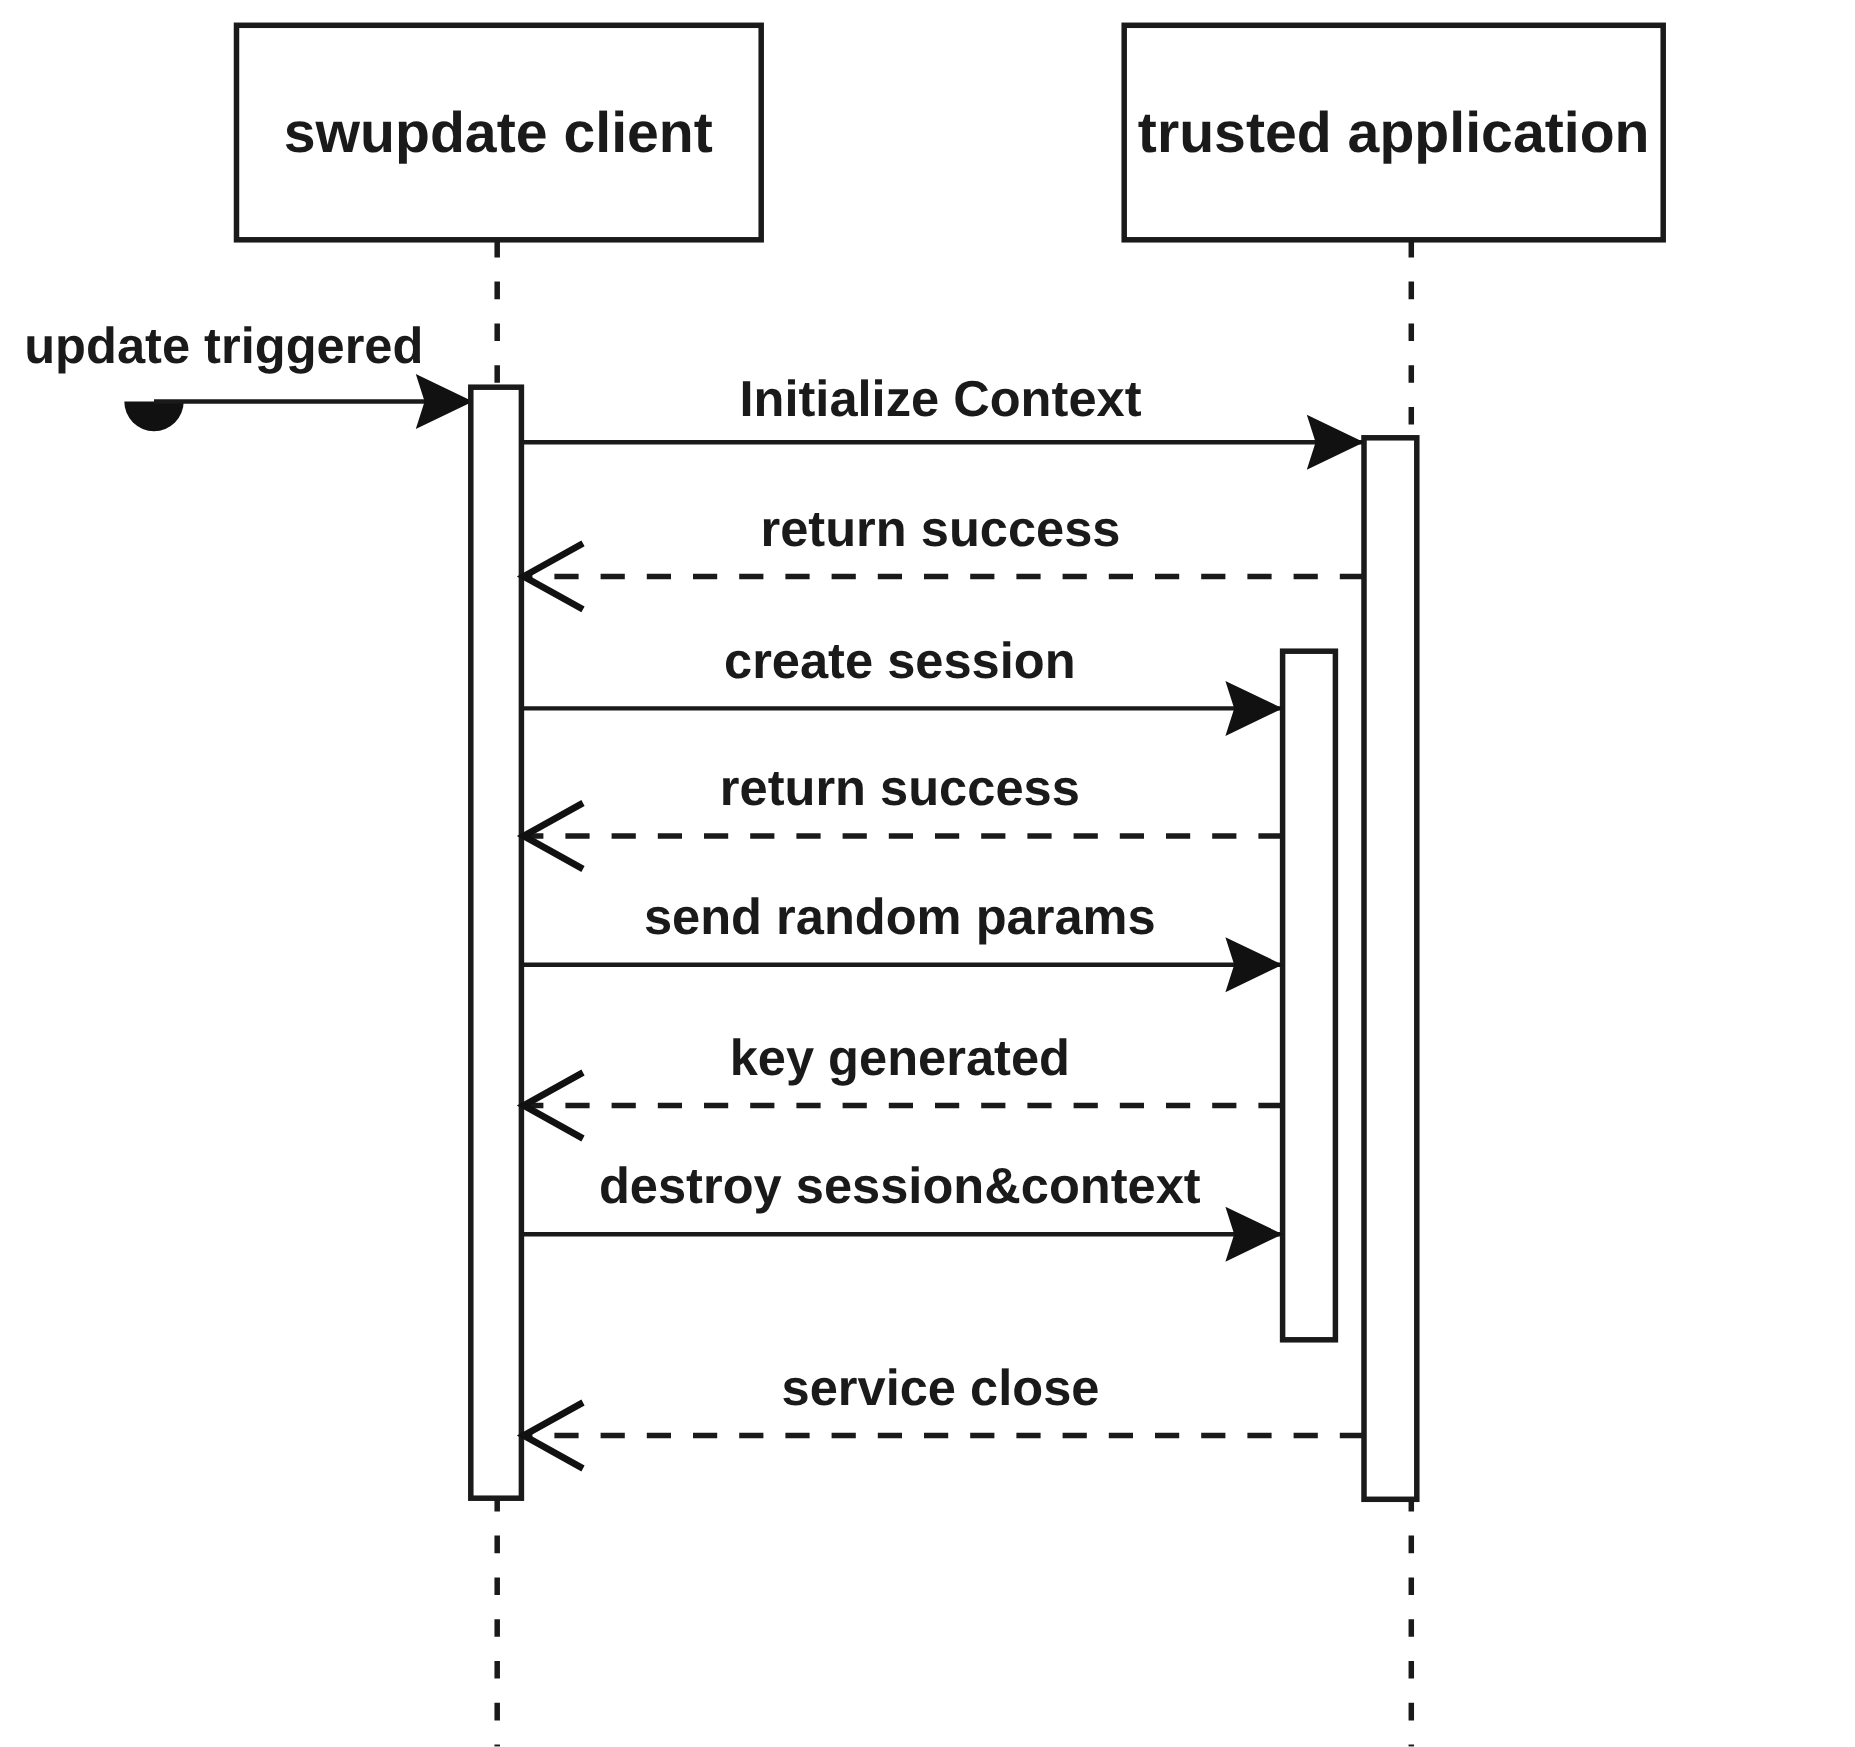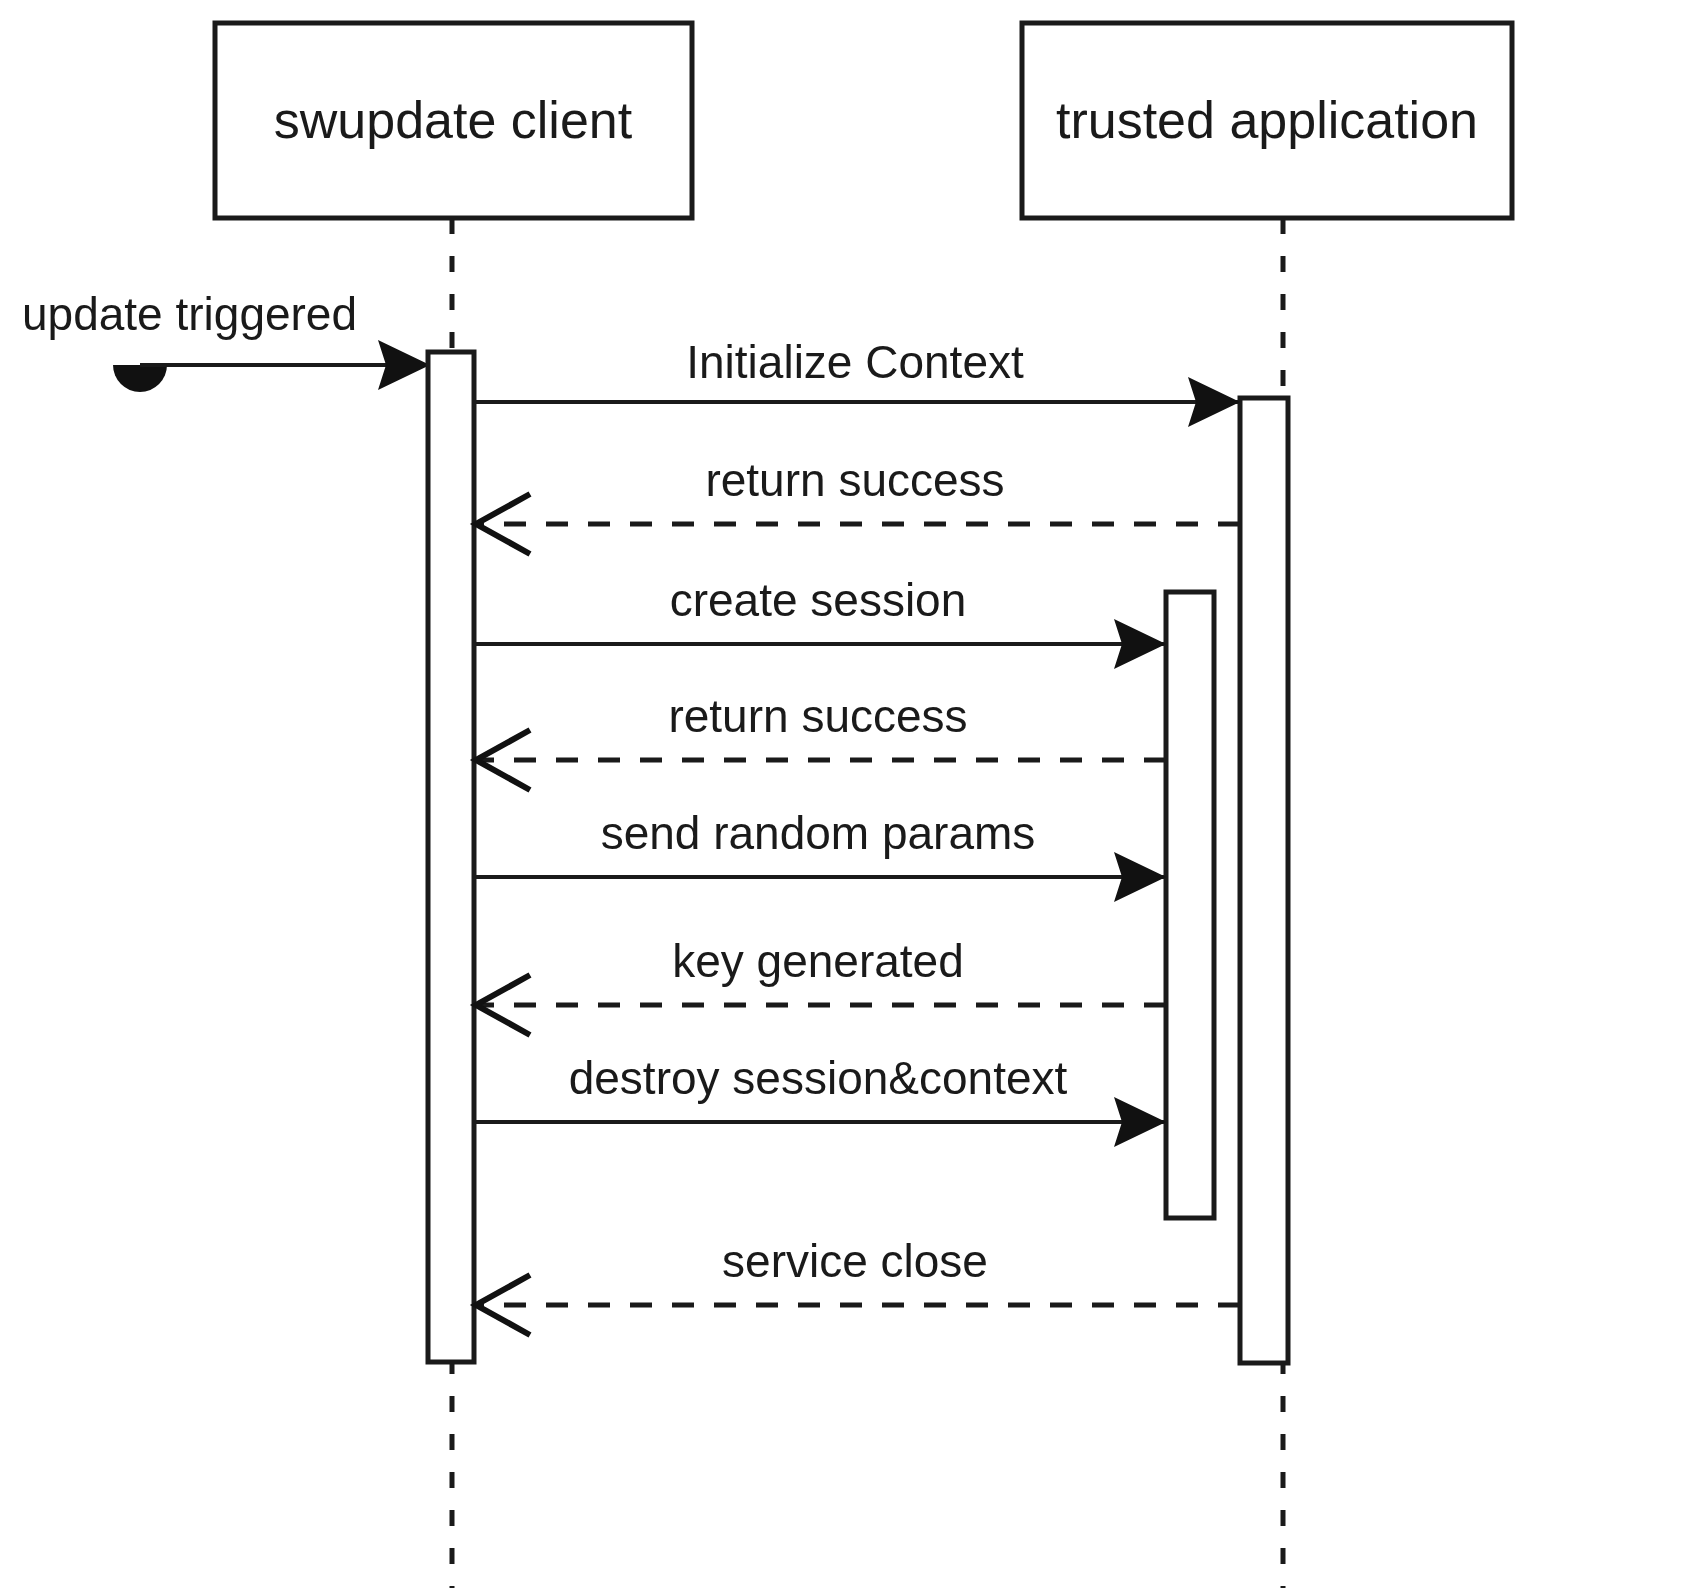--- a/index.html
+++ b/index.html
@@ -6,20 +6,21 @@
     margin: 0;
     padding: 0;
     background: #ffffff;
   }
   #canvas {
     position: relative;
     width: 1686px;
     height: 1588px;
     background: #ffffff;
     font-family: "Liberation Sans", sans-serif;
+    font-weight: bold;
   }
   svg#diagram {
     position: absolute;
     left: 0;
     top: 0;
     width: 1686px;
     height: 1588px;
   }
   .lifeline-box {
     fill: #ffffff;

